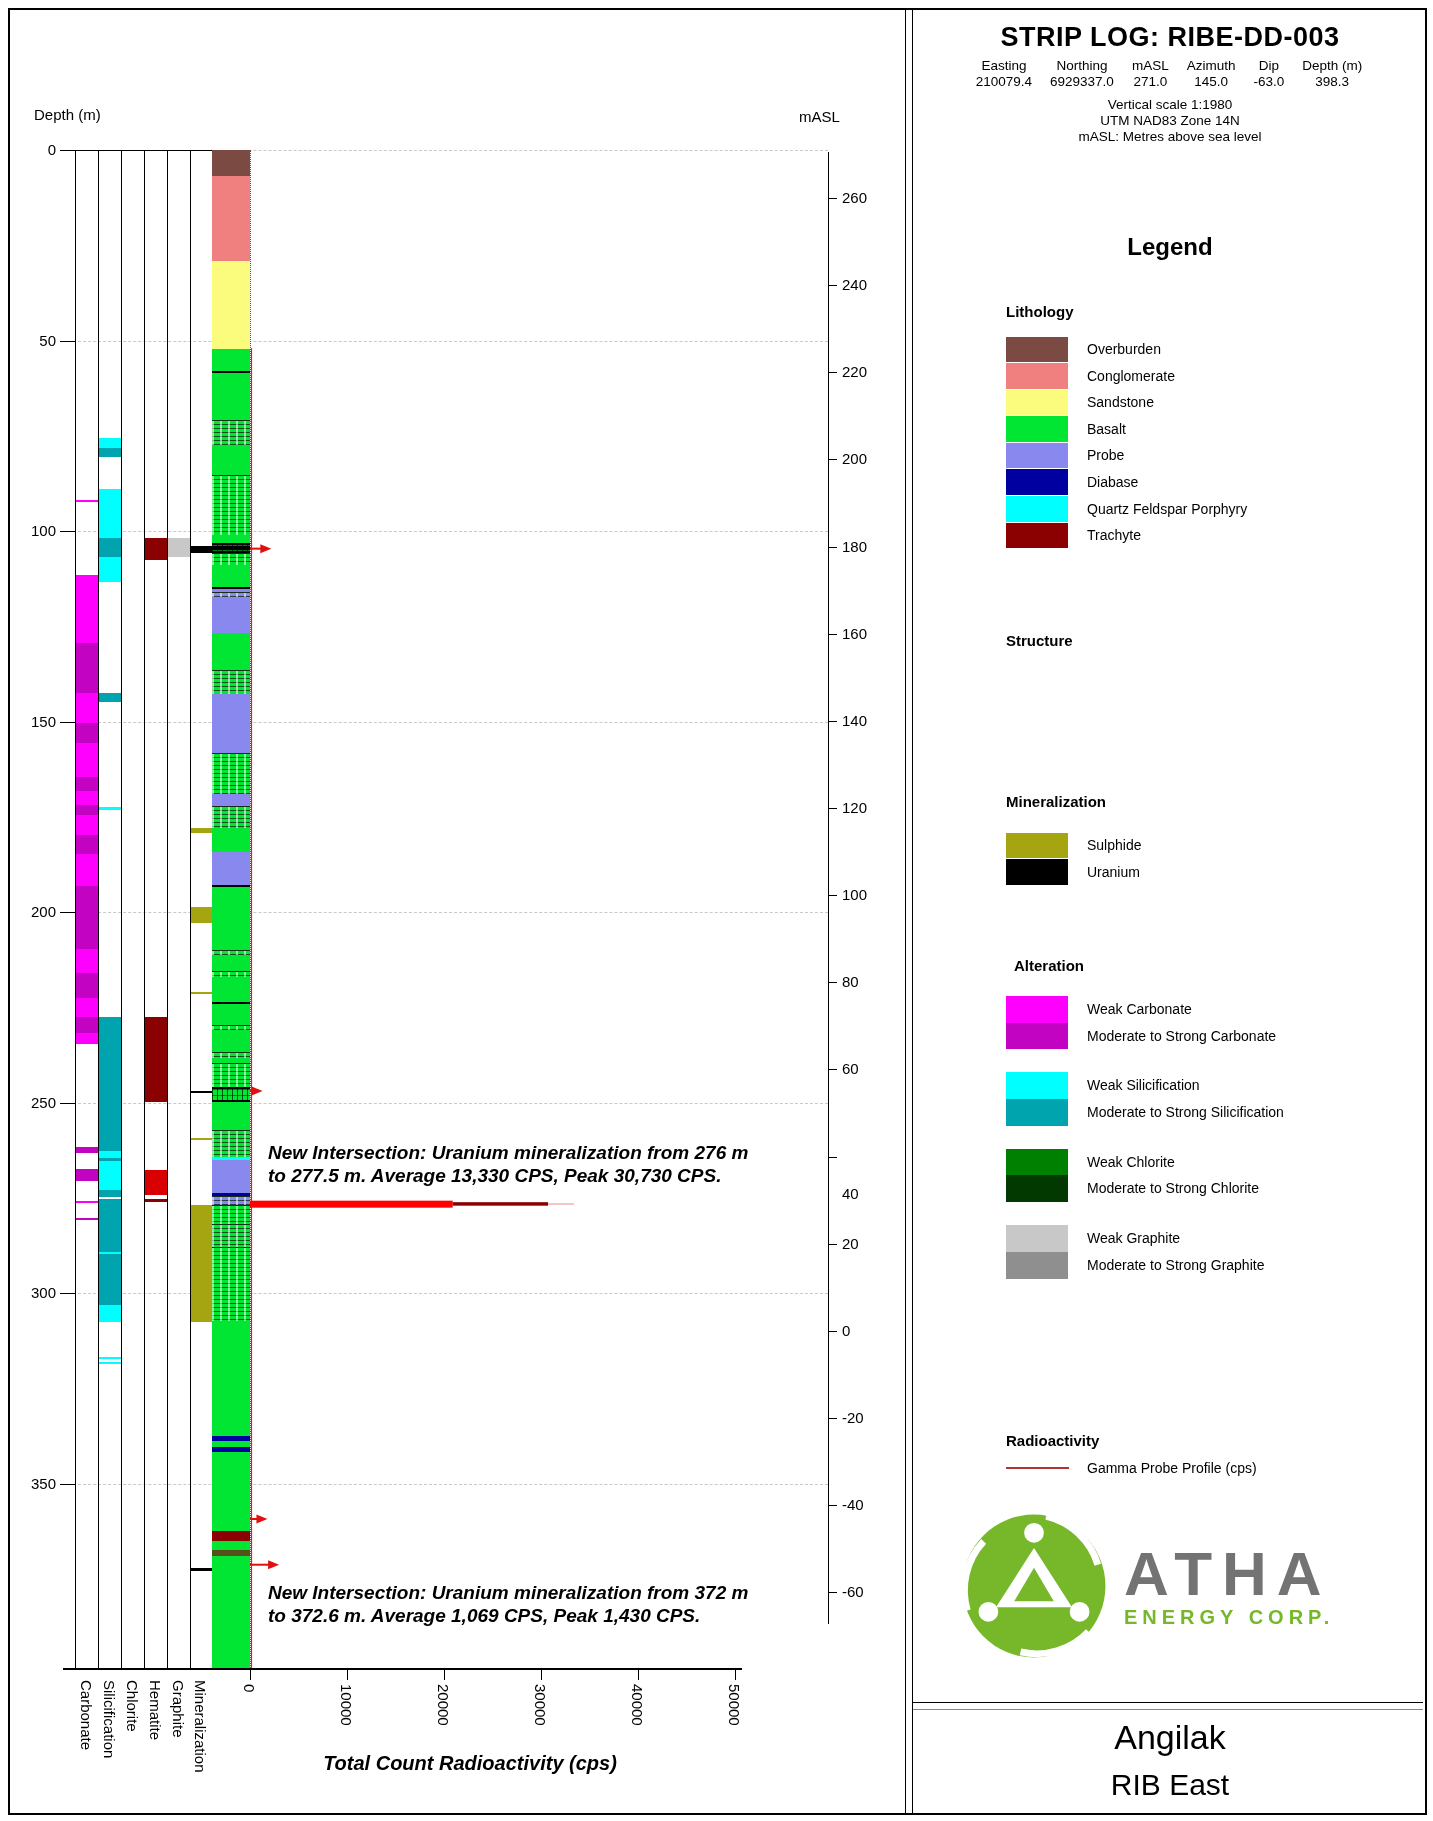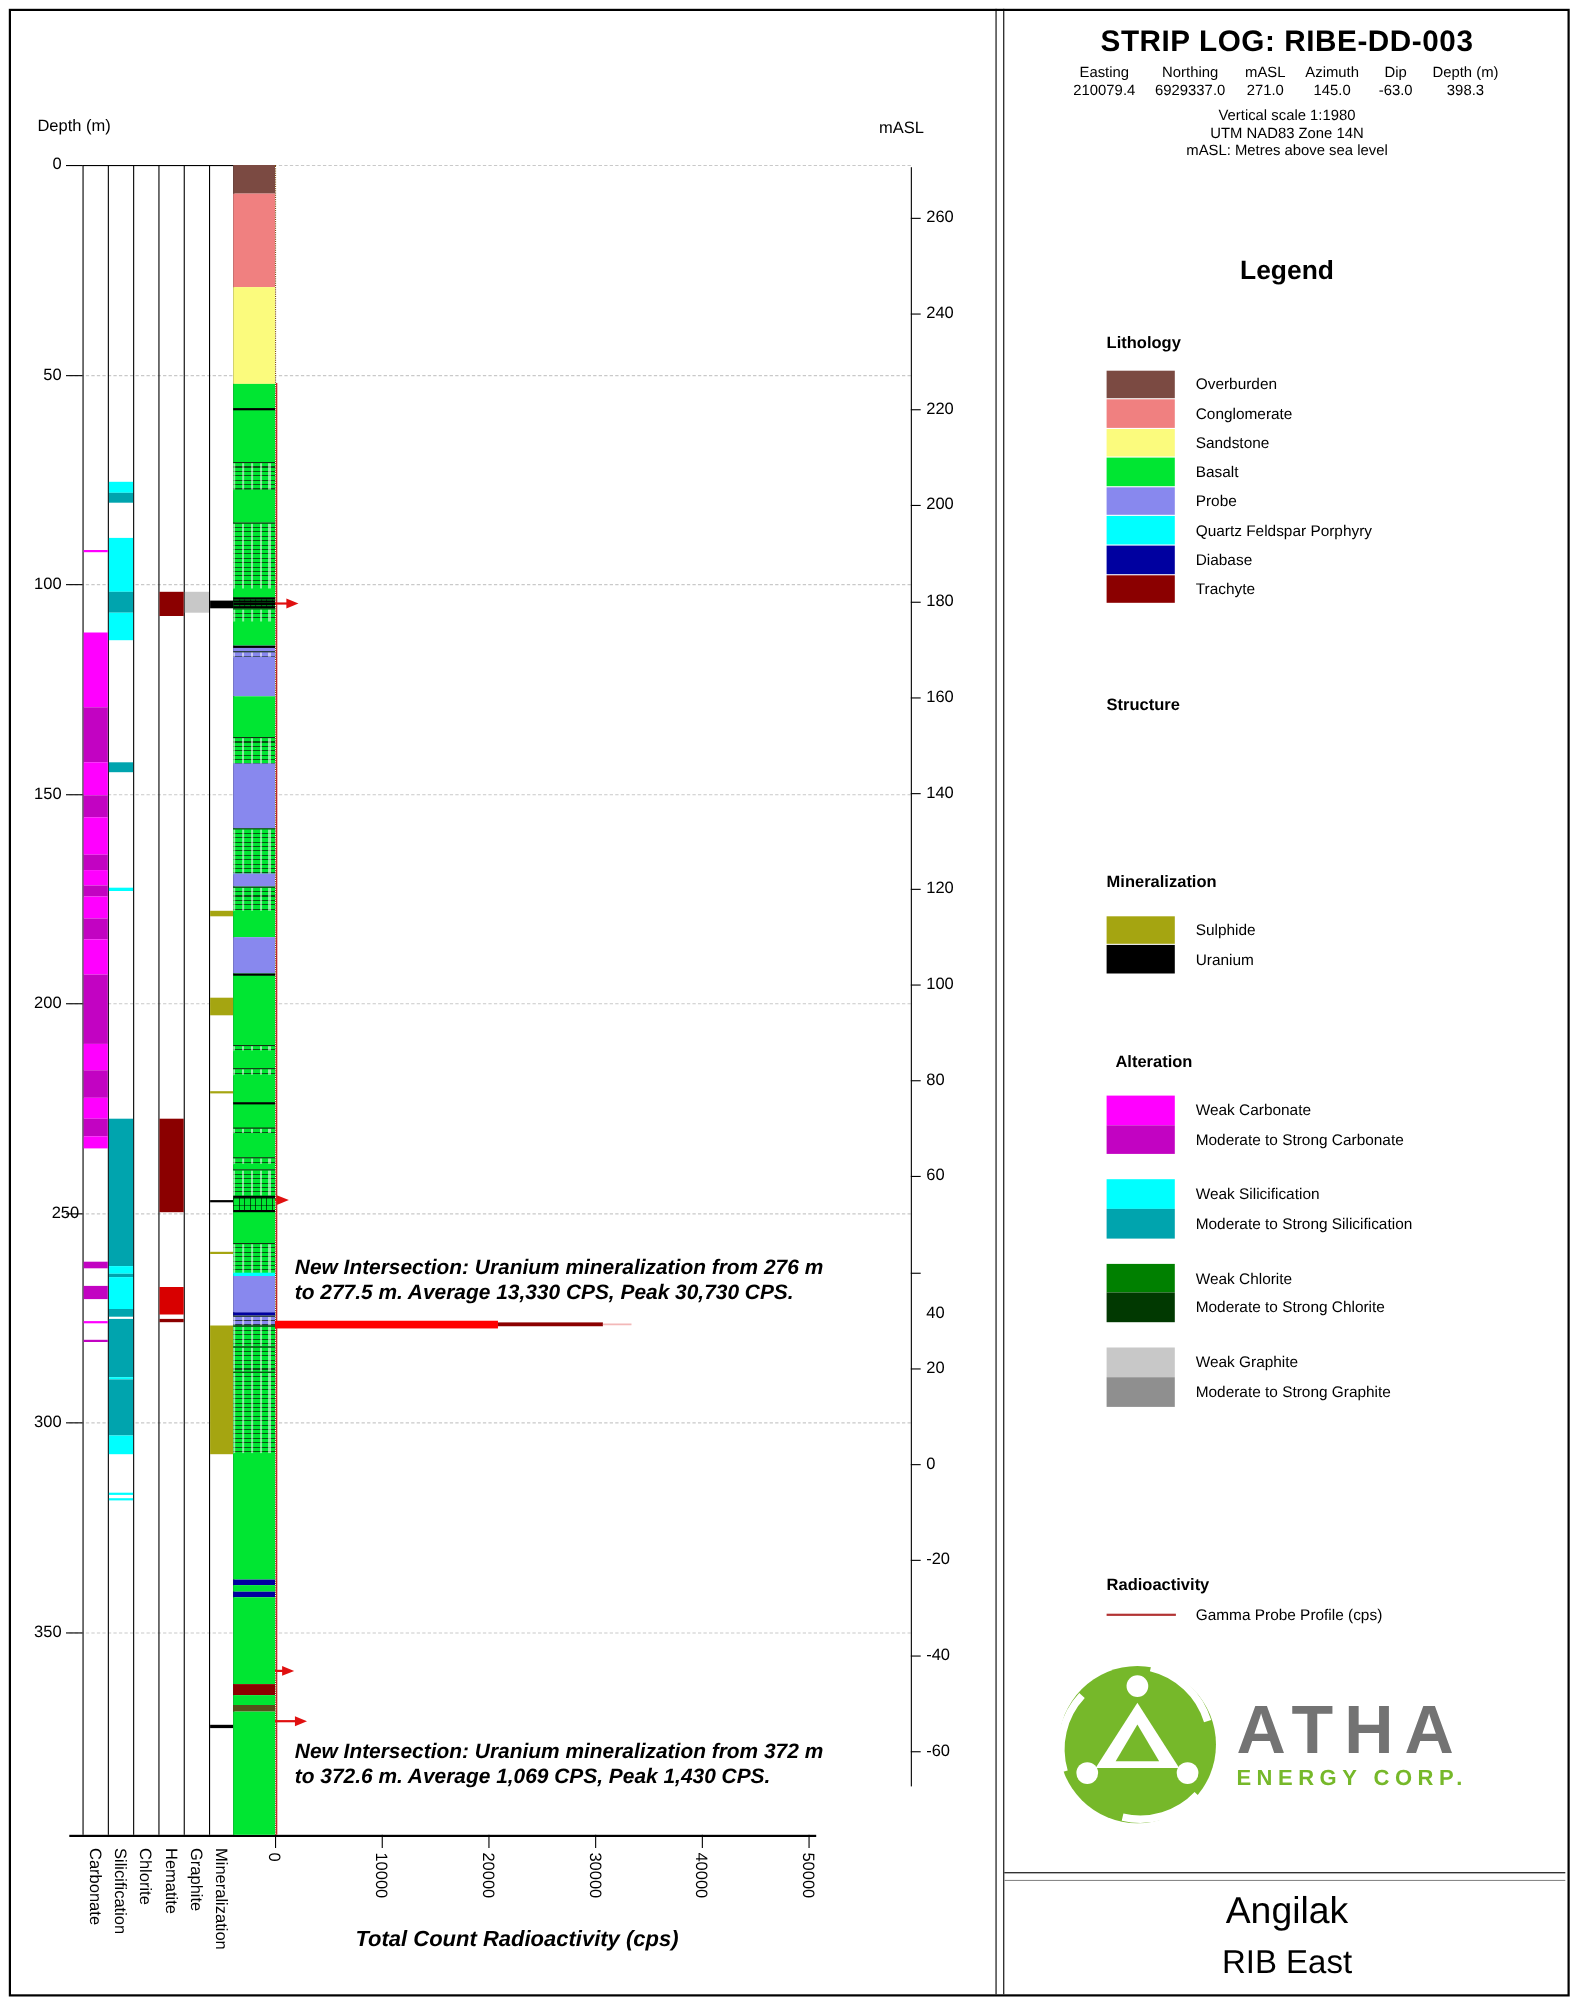--- a/index.html
+++ b/index.html
@@ -90,21 +90,21 @@
       <div style="left: 60px; top: 531.12px; width: 15px; height: 1px; background: rgb(0, 0, 0); position: absolute;"></div>
       <div class="tick-text" style="left: 0px; top: 522.12px; width: 56px; text-align: right; position: absolute;">100</div>
       <div class="gridline" style="left: 63px; top: 721.68px; width: 765px; position: absolute;"></div>
       <div style="left: 60px; top: 721.68px; width: 15px; height: 1px; background: rgb(0, 0, 0); position: absolute;"></div>
       <div class="tick-text" style="left: 0px; top: 712.68px; width: 56px; text-align: right; position: absolute;">150</div>
       <div class="gridline" style="left: 63px; top: 912.24px; width: 765px; position: absolute;"></div>
       <div style="left: 60px; top: 912.24px; width: 15px; height: 1px; background: rgb(0, 0, 0); position: absolute;"></div>
       <div class="tick-text" style="left: 0px; top: 903.24px; width: 56px; text-align: right; position: absolute;">200</div>
       <div class="gridline" style="left: 63px; top: 1102.8px; width: 765px; position: absolute;"></div>
       <div style="left: 60px; top: 1102.8px; width: 15px; height: 1px; background: rgb(0, 0, 0); position: absolute;"></div>
-      <div class="tick-text" style="left: 0px; top: 1093.8px; width: 56px; text-align: right; position: absolute; padding-left: 16px;">250</div>
+      <div class="tick-text" style="left: 0px; top: 1093.8px; width: 56px; text-align: right; position: absolute;">250</div>
       <div class="gridline" style="left: 63px; top: 1293.36px; width: 765px; position: absolute;"></div>
       <div style="left: 60px; top: 1293.36px; width: 15px; height: 1px; background: rgb(0, 0, 0); position: absolute;"></div>
       <div class="tick-text" style="left: 0px; top: 1284.36px; width: 56px; text-align: right; position: absolute;">300</div>
       <div class="gridline" style="left: 63px; top: 1483.92px; width: 765px; position: absolute;"></div>
       <div style="left: 60px; top: 1483.92px; width: 15px; height: 1px; background: rgb(0, 0, 0); position: absolute;"></div>
       <div class="tick-text" style="left: 0px; top: 1474.92px; width: 56px; text-align: right; position: absolute;">350</div>
       <div class="axisline" style="left: 828px; top: 152px; width: 1px; height: 1472px; position: absolute;"></div>
       <div style="left: 828px; top: 198px; width: 9px; height: 1px; background: rgb(0, 0, 0); position: absolute;"></div>
       <div class="tick-text" style="left: 842px; top: 189px; width: 44px; position: absolute;">260</div>
       <div style="left: 828px; top: 285.14px; width: 9px; height: 1px; background: rgb(0, 0, 0); position: absolute;"></div>
@@ -345,26 +345,26 @@
       </div>
       <div class="leg-row">
         <div class="leg-swatch" style="background: rgb(0, 230, 50);"></div>
         <div class="leg-label">Basalt</div>
       </div>
       <div class="leg-row">
         <div class="leg-swatch" style="background: rgb(136, 136, 238);"></div>
         <div class="leg-label">Probe</div>
       </div>
       <div class="leg-row">
+        <div class="leg-swatch" style="background: rgb(0, 0, 160);"></div>
+        <div class="leg-label">Diabase</div>
+      </div>
+      <div class="leg-row">
         <div class="leg-swatch" style="background: rgb(0, 255, 255);"></div>
         <div class="leg-label">Quartz Feldspar Porphyry</div>
-      </div>
-      <div class="leg-row">
-        <div class="leg-swatch" style="background: rgb(0, 0, 160);"></div>
-        <div class="leg-label">Diabase</div>
       </div>
       <div class="leg-row">
         <div class="leg-swatch" style="background: rgb(139, 0, 0);"></div>
         <div class="leg-label">Trachyte</div>
       </div>
     </div>
   <div class="abs sec-header" style="left:1006px;top:632px;">Structure</div>
   <div class="abs sec-header" style="left:1006px;top:793px;">Mineralization</div>
   <div class="abs" id="legend-mineralization" style="left:1006px;top:832px;width:400px;">
       <div class="leg-row">

